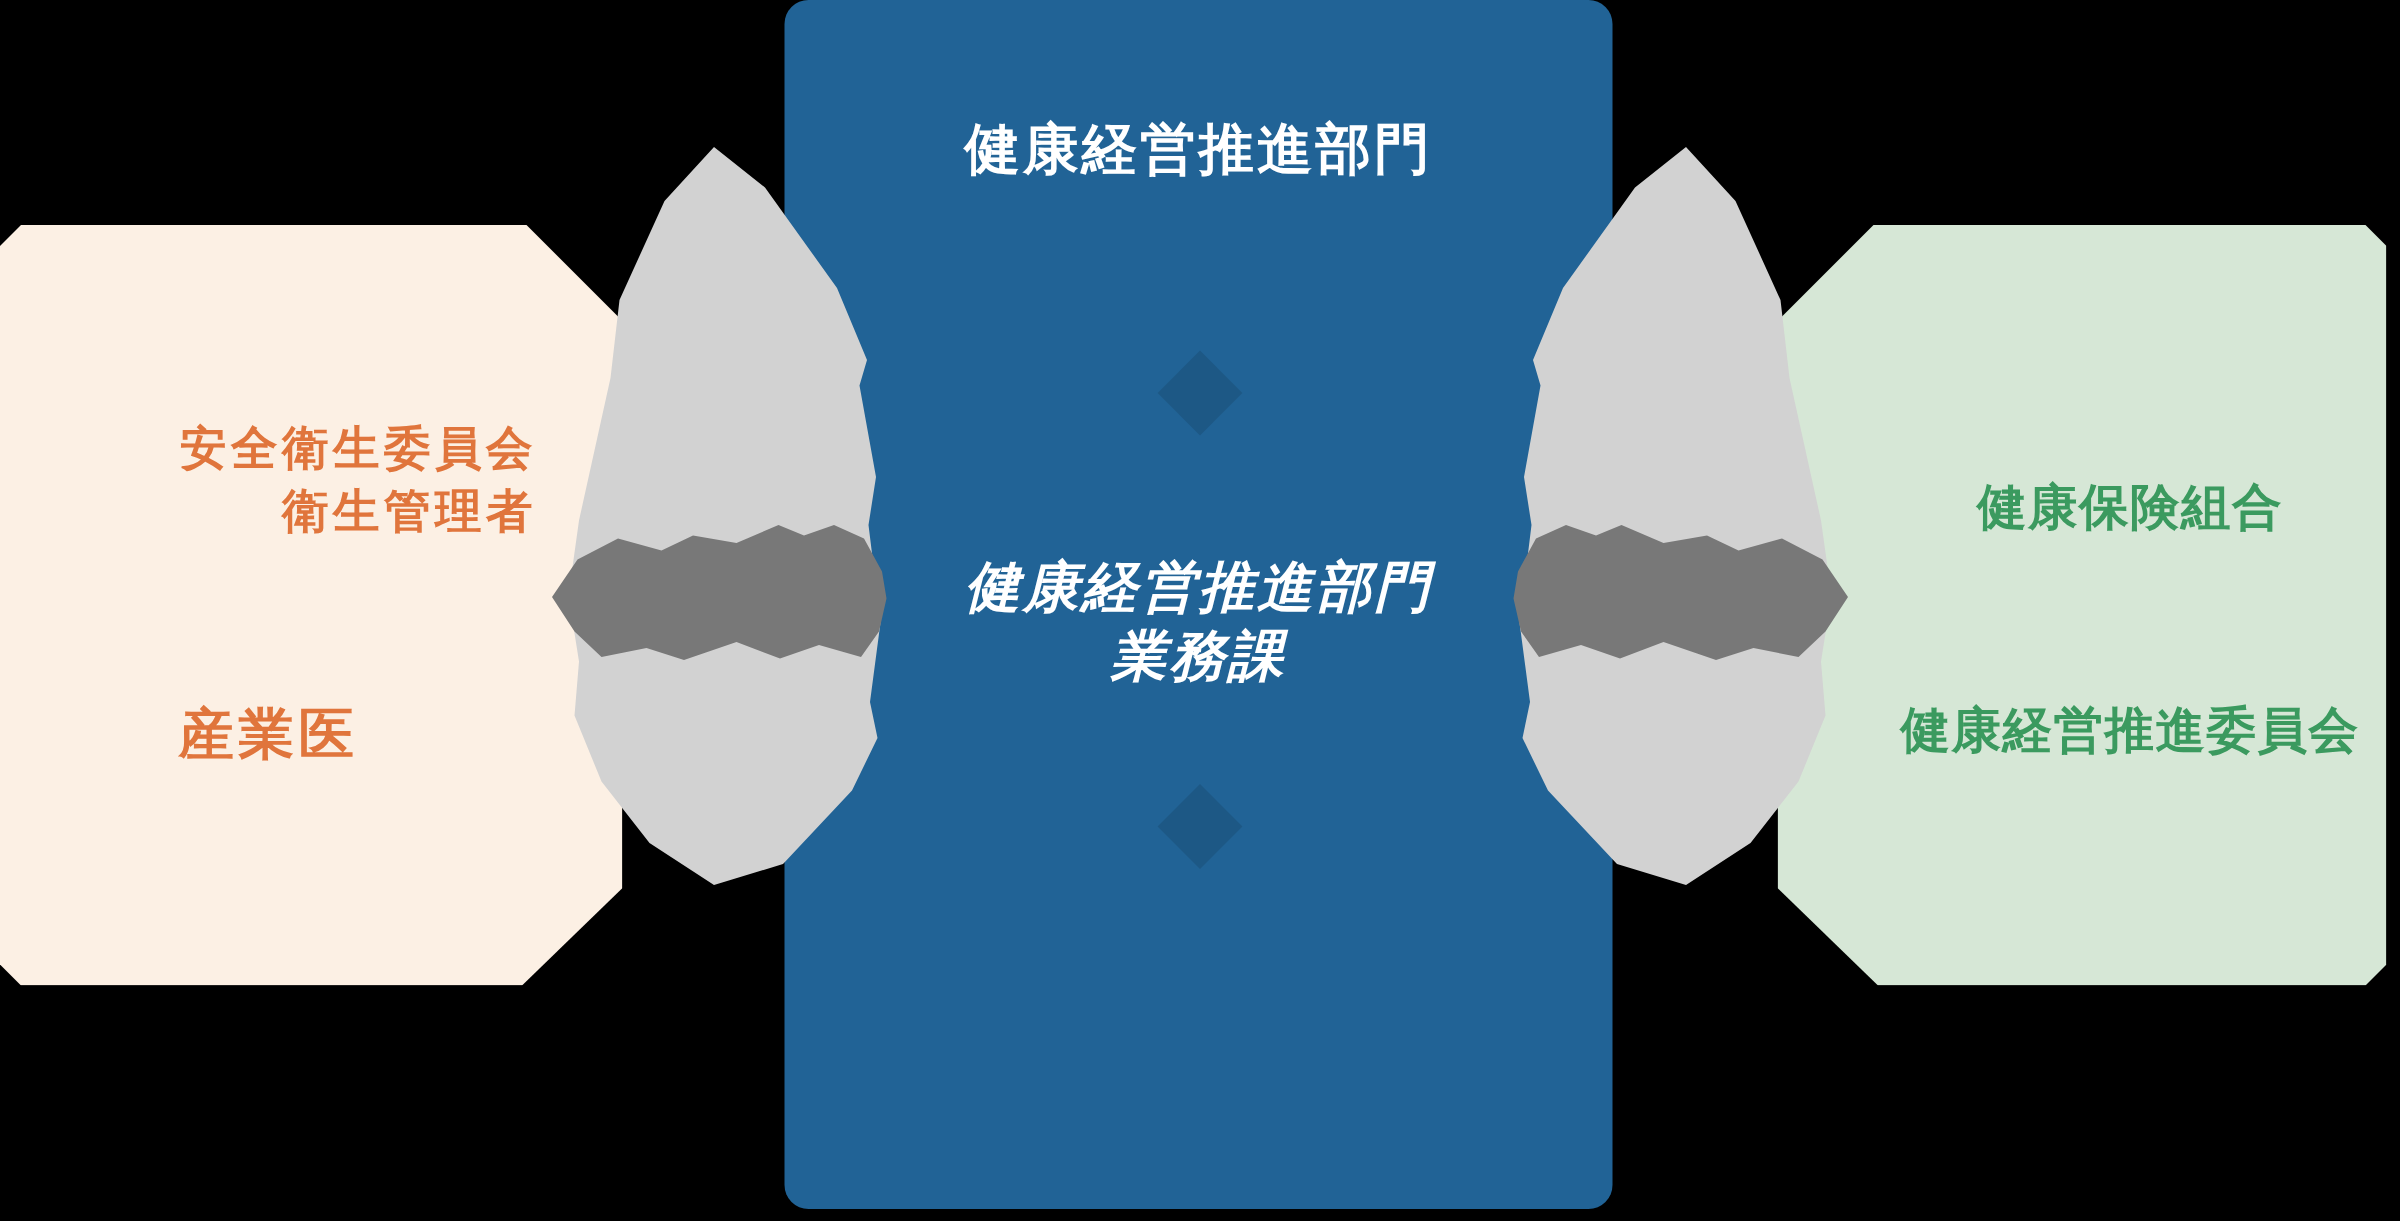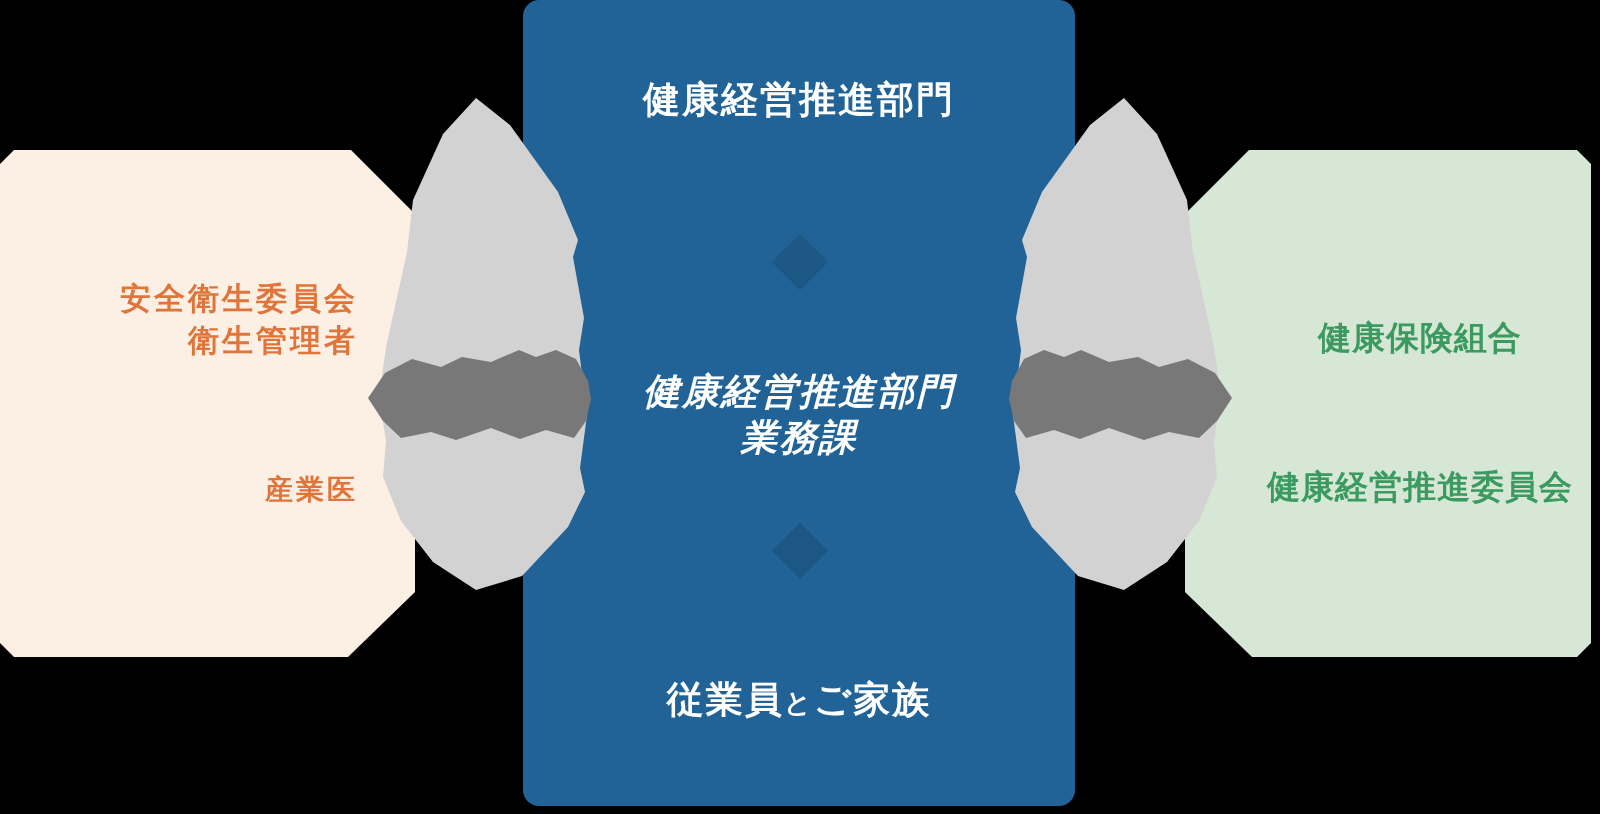--- a/index.html
+++ b/index.html
@@ -33,21 +33,21 @@
     font-weight:700;font-size:37px;line-height:46px;letter-spacing:2px;
   }
   .ct-top{top:77px;}
   .ct-mid{top:369px;font-style:italic;}
   .ct-bottom{top:677px;}
   .particle{font-size:27px;}
   .side-text{
     position:absolute;text-align:center;font-weight:700;
   }
   .left-item1{left:0;top:128px;width:358px;color:#e0753c;font-size:31px;line-height:42px;letter-spacing:3px;text-align:right;}
-  .left-item2{left:0;top:319px;width:358px;color:#e0753c;font-size:28px;line-height:42px;letter-spacing:3px;text-align:right;}
+  .left-item2{left:0;top:319px;width:358px;color:#e0753c;font-size:37px;line-height:42px;letter-spacing:3px;}
   .right-item1{left:64px;top:150px;width:342px;color:#3b9a5f;font-size:33px;line-height:44px;letter-spacing:1px;margin-top:16px;}
   .right-item2{left:64px;top:318px;width:342px;color:#3b9a5f;font-size:33px;line-height:44px;letter-spacing:1px;font-family:Liberation Mono, monospace;}
   .connectors{position:absolute;left:0;top:0;width:1600px;height:814px;z-index:2;pointer-events:none;}
   .arrow-light{fill:#d2d2d2;}
   .arrow-dark{fill:#787878;}
 </style>
 </head>
 <body>
 
 <div class="canvas">
@@ -71,23 +71,20 @@
 
     <div class="center-text ct-top">
       <div>健康経営推進部門</div>
     </div>
 
     <div class="center-text ct-mid">
       <div>健康経営推進部門</div>
       <div>業務課</div>
     </div>
 
-    <div class="center-text ct-bottom">
-      <span>従業員</span><span class="particle">と</span><span>ご家族</span>
-    </div>
   </div>
 
   <svg class="connectors" viewBox="0 0 1600 814" xmlns="http://www.w3.org/2000/svg" aria-hidden="true">
     <defs>
       <g id="connector-shape">
         <polygon class="arrow-light" points="476,98 510,125 558,192 578,240 573,257 584,318 579,350 587,415 580,468 585,492 568,527 522,576 476,590 433,562 401,521 383,477 386,441 379,397 386,347 407,252 413,200 443,134"></polygon>
         <polygon class="arrow-dark" points="368,398 385,373 412,359 441,367 462,357 491,362 519,350 536,357 556,350 576,359 588,381 591,399 586,421 574,438 546,430 520,439 491,428 456,440 431,432 401,438 383,421"></polygon>
       </g>
     </defs>
     <use href="#connector-shape"></use>

